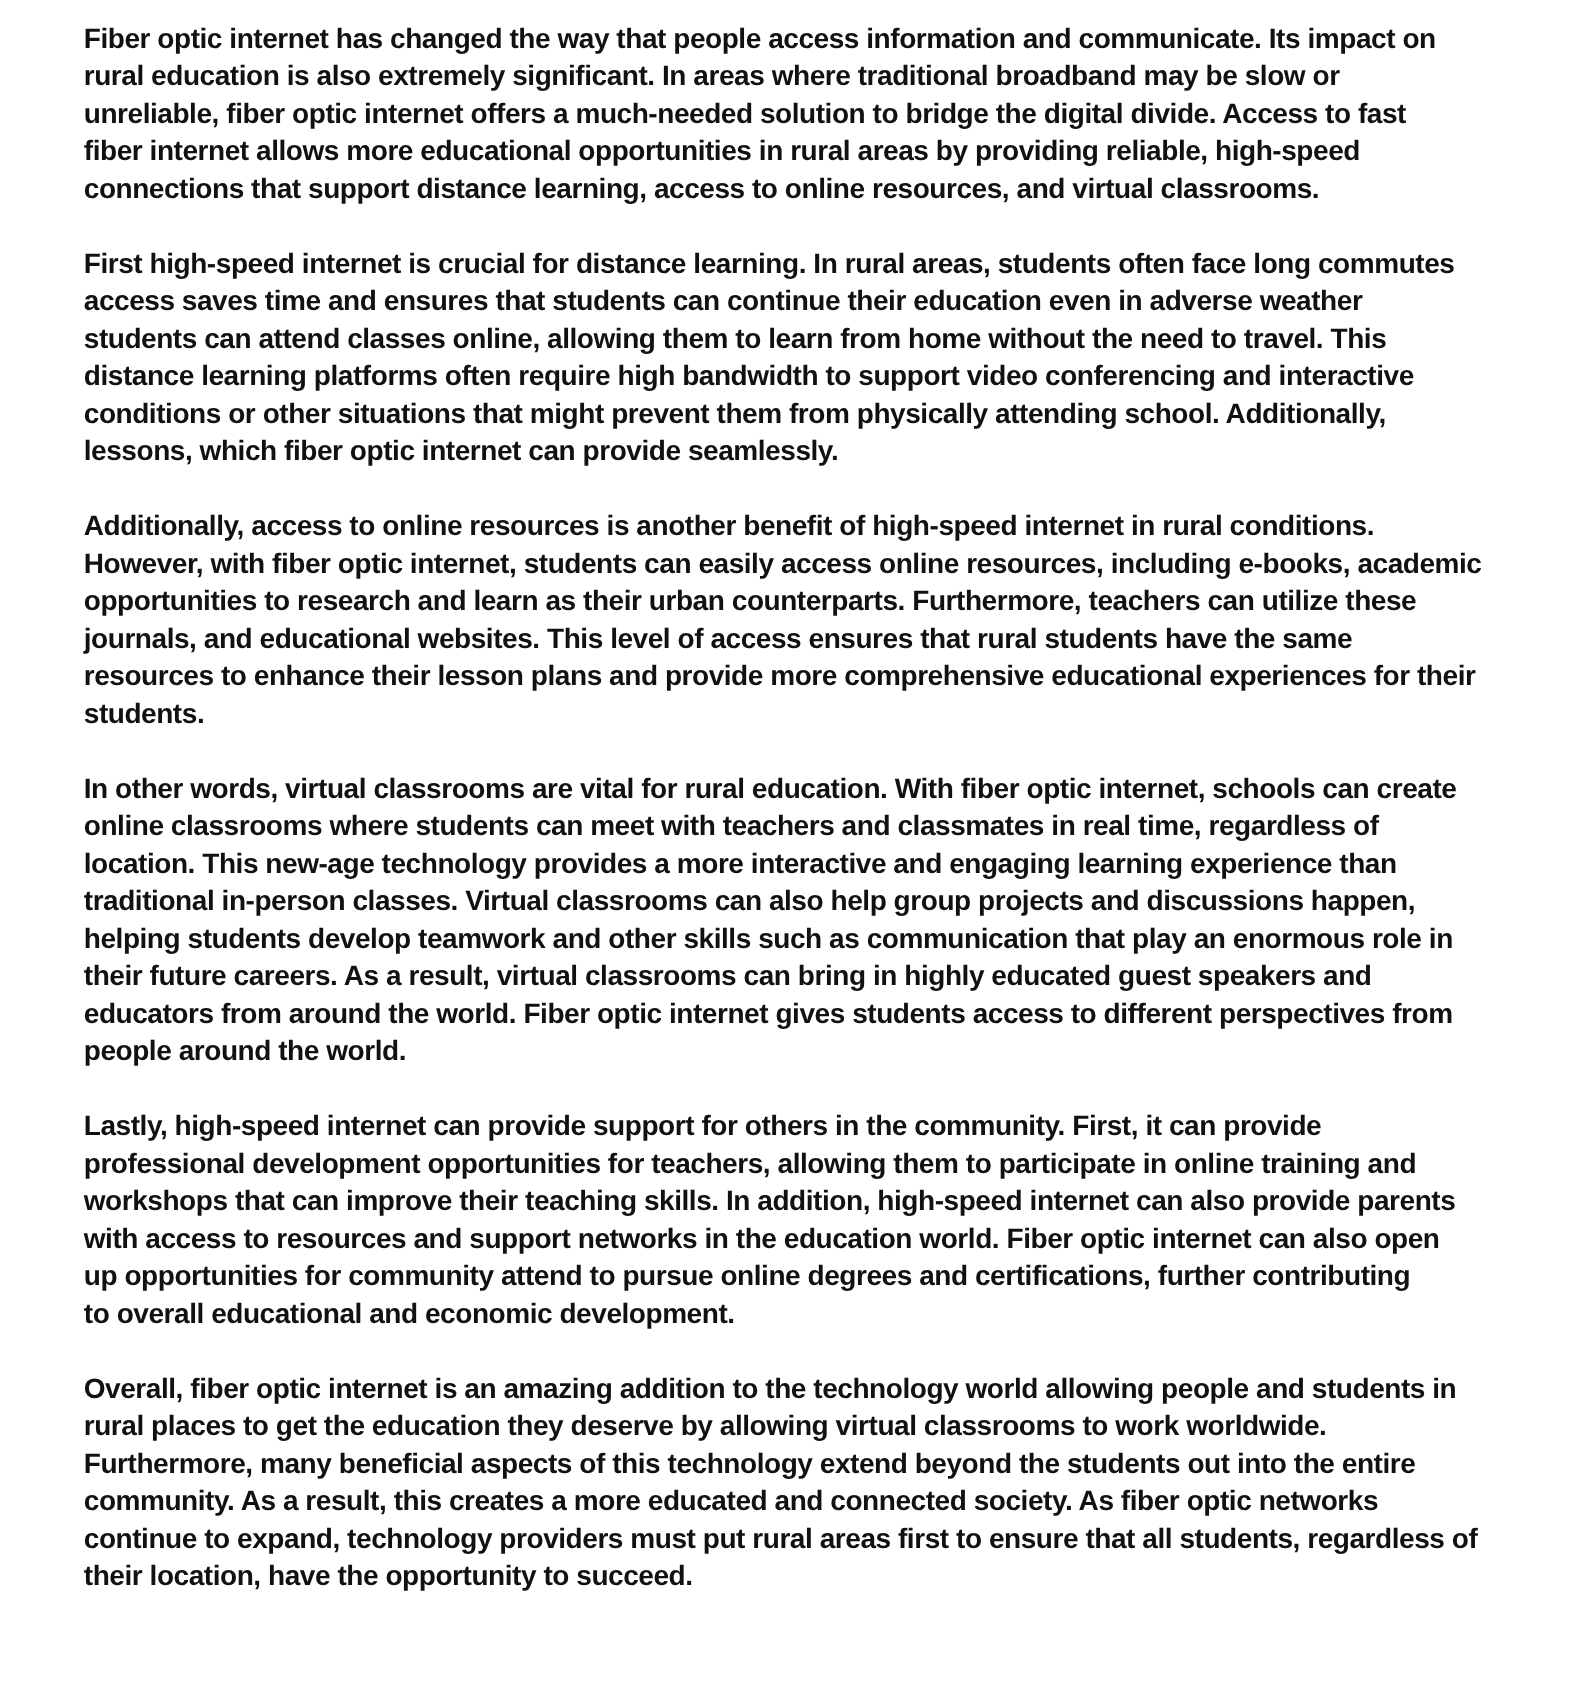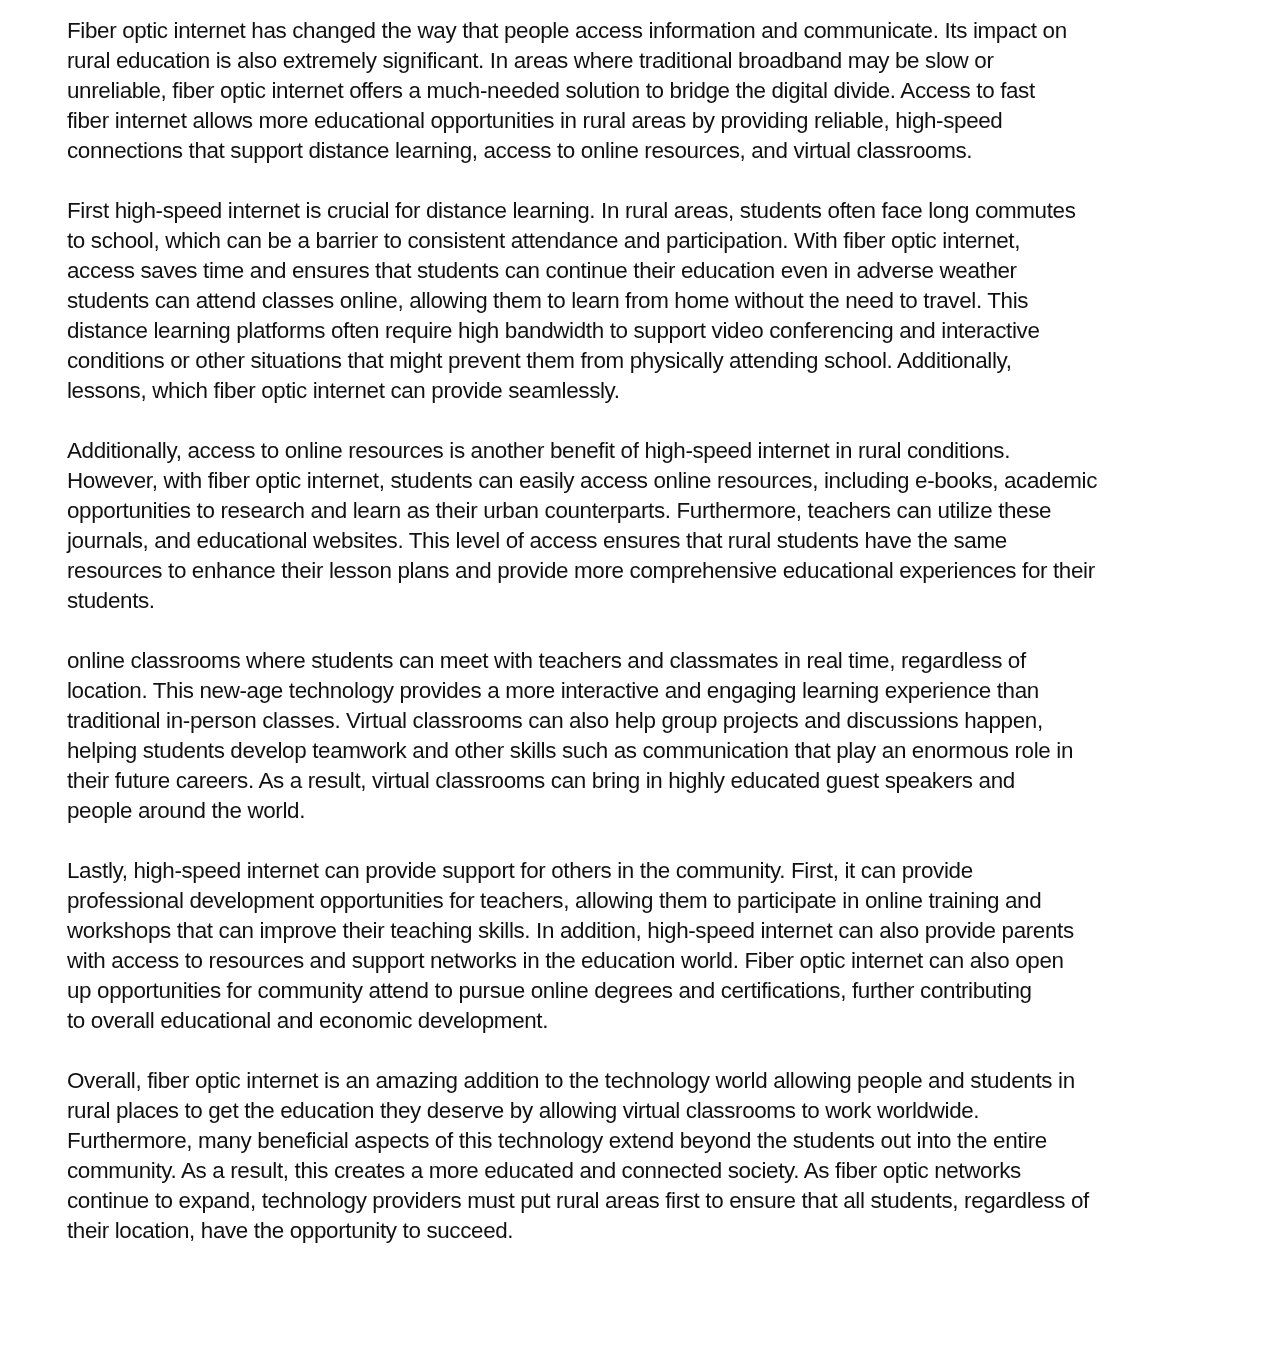--- a/index.html
+++ b/index.html
@@ -4,56 +4,57 @@
   <style>
     html, body { margin: 0; padding: 0; background: #ffffff; }
     body { width: 1275px; height: 1364px; overflow: hidden; }
     .doc {
       position: absolute; left: 67px; top: 16px; width: 1200px;
       font-family: "Liberation Sans", sans-serif;
       font-size: 22.4px; line-height: 30px; color: #111111;
       letter-spacing: -0.35px;
     }
     .para { margin: 0 0 30px 0; }
-    .line { display: block; white-space: nowrap; }
+    .line { display: block; white-space: nowrap; font-weight: bold; }
   </style>
 </head>
 <body>
 
 <div class="doc" id="doc">
     <p class="para">
       <span class="line">Fiber optic internet has changed the way that people access information and communicate. Its impact on</span>
       <span class="line">rural education is also extremely significant. In areas where traditional broadband may be slow or</span>
       <span class="line">unreliable, fiber optic internet offers a much-needed solution to bridge the digital divide. Access to fast</span>
       <span class="line">fiber internet allows more educational opportunities in rural areas by providing reliable, high-speed</span>
       <span class="line">connections that support distance learning, access to online resources, and virtual classrooms.</span>
     </p>
     <p class="para">
       <span class="line">First high-speed internet is crucial for distance learning. In rural areas, students often face long commutes</span>
-      <span class="line">to school, which can be a barrier to consistent attendance and participation. With fiber optic internet,</span>
       <span class="line">access saves time and ensures that students can continue their education even in adverse weather</span>
       <span class="line">students can attend classes online, allowing them to learn from home without the need to travel. This</span>
       <span class="line">distance learning platforms often require high bandwidth to support video conferencing and interactive</span>
       <span class="line">conditions or other situations that might prevent them from physically attending school. Additionally,</span>
       <span class="line">lessons, which fiber optic internet can provide seamlessly.</span>
     </p>
     <p class="para">
       <span class="line">Additionally, access to online resources is another benefit of high-speed internet in rural conditions.</span>
       <span class="line">However, with fiber optic internet, students can easily access online resources, including e-books, academic</span>
       <span class="line">opportunities to research and learn as their urban counterparts. Furthermore, teachers can utilize these</span>
       <span class="line">journals, and educational websites. This level of access ensures that rural students have the same</span>
       <span class="line">resources to enhance their lesson plans and provide more comprehensive educational experiences for their</span>
       <span class="line">students.</span>
     </p>
     <p class="para">
+      <span class="line">In other words, virtual classrooms are vital for rural education. With fiber optic internet, schools can create</span>
       <span class="line">online classrooms where students can meet with teachers and classmates in real time, regardless of</span>
       <span class="line">location. This new-age technology provides a more interactive and engaging learning experience than</span>
       <span class="line">traditional in-person classes. Virtual classrooms can also help group projects and discussions happen,</span>
       <span class="line">helping students develop teamwork and other skills such as communication that play an enormous role in</span>
       <span class="line">their future careers. As a result, virtual classrooms can bring in highly educated guest speakers and</span>
+      <span class="line">educators from around the world. Fiber optic internet gives students access to different perspectives from</span>
       <span class="line">people around the world.</span>
     </p>
     <p class="para">
       <span class="line">Lastly, high-speed internet can provide support for others in the community. First, it can provide</span>
       <span class="line">professional development opportunities for teachers, allowing them to participate in online training and</span>
       <span class="line">workshops that can improve their teaching skills. In addition, high-speed internet can also provide parents</span>
       <span class="line">with access to resources and support networks in the education world. Fiber optic internet can also open</span>
       <span class="line">up opportunities for community attend to pursue online degrees and certifications, further contributing</span>
       <span class="line">to overall educational and economic development.</span>
     </p>

